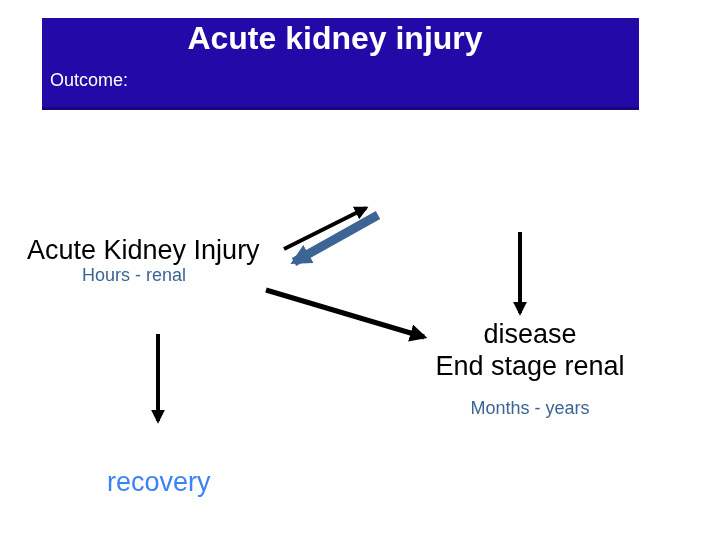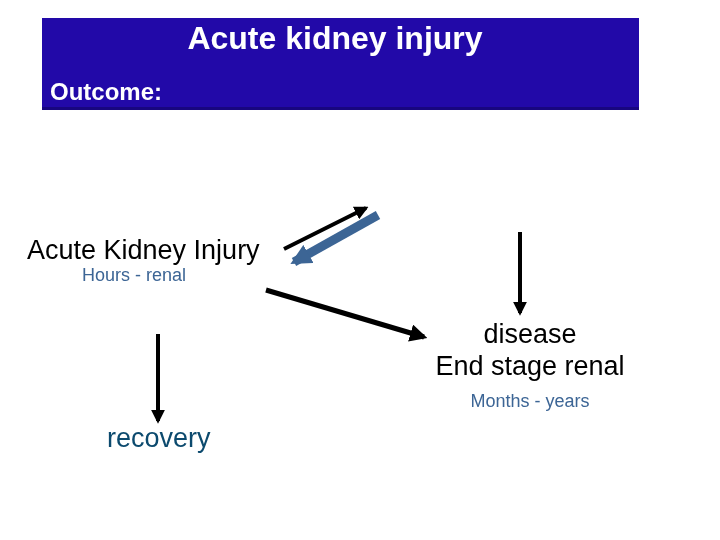--- a/index.html
+++ b/index.html
@@ -30,44 +30,44 @@
     text-align: center;
     color: #ffffff;
     font-size: 32px;
     font-weight: bold;
     letter-spacing: 0px;
     white-space: nowrap;
   }
   .banner-outcome {
     position: absolute;
     left: 8px;
-    top: 60px;
+    top: 52px;
     color: #ffffff;
-    font-size: 24px;
-    font-weight: bold;
+    font-size: 18px;
+    font-weight: normal;
     white-space: nowrap;
   }
   .node {
     position: absolute;
     color: #000000;
     font-size: 27px;
     line-height: 1.2;
     white-space: nowrap;
   }
   .duration {
     color: #3c6595;
     font-size: 18px;
     line-height: 1.1;
     white-space: nowrap;
   }
   .node-aki      { left: 27px;  top: 234px; }
   .aki-duration  { position: absolute; left: 82px; top: 266px; }
   .node-ckd      { left: 371px; top: 192px; }
   .node-esrd     { left: 428px; top: 318px; width: 204px; text-align: center; white-space: nowrap; }
-  .esrd-duration { margin-top: 9px; }
+  .esrd-duration { margin-top: 16px; }
   .node-recovery { left: 107px; top: 422px; }
   .arrow-layer {
     position: absolute;
     left: 0;
     top: 0;
     pointer-events: none;
   }
 </style>
 </head>
 <body>
@@ -99,15 +99,15 @@
 
   <div class="duration aki-duration" style="color: rgb(60, 101, 149);">Hours - renal</div>
 
 
   <div class="node node-esrd">
     <div style="color: rgb(0, 0, 0);">disease</div>
     <div style="color: rgb(0, 0, 0);">End stage renal</div>
     <div class="duration esrd-duration" style="color: rgb(60, 101, 149);">Months - years</div>
   </div>
 
-  <div class="node node-recovery" style="color: #0c4a6e;">recovery</div>
+  <div class="node node-recovery" style="color: #3b82f6; margin-top: 44px;">recovery</div>
 
 </div>
 
 </body></html>

